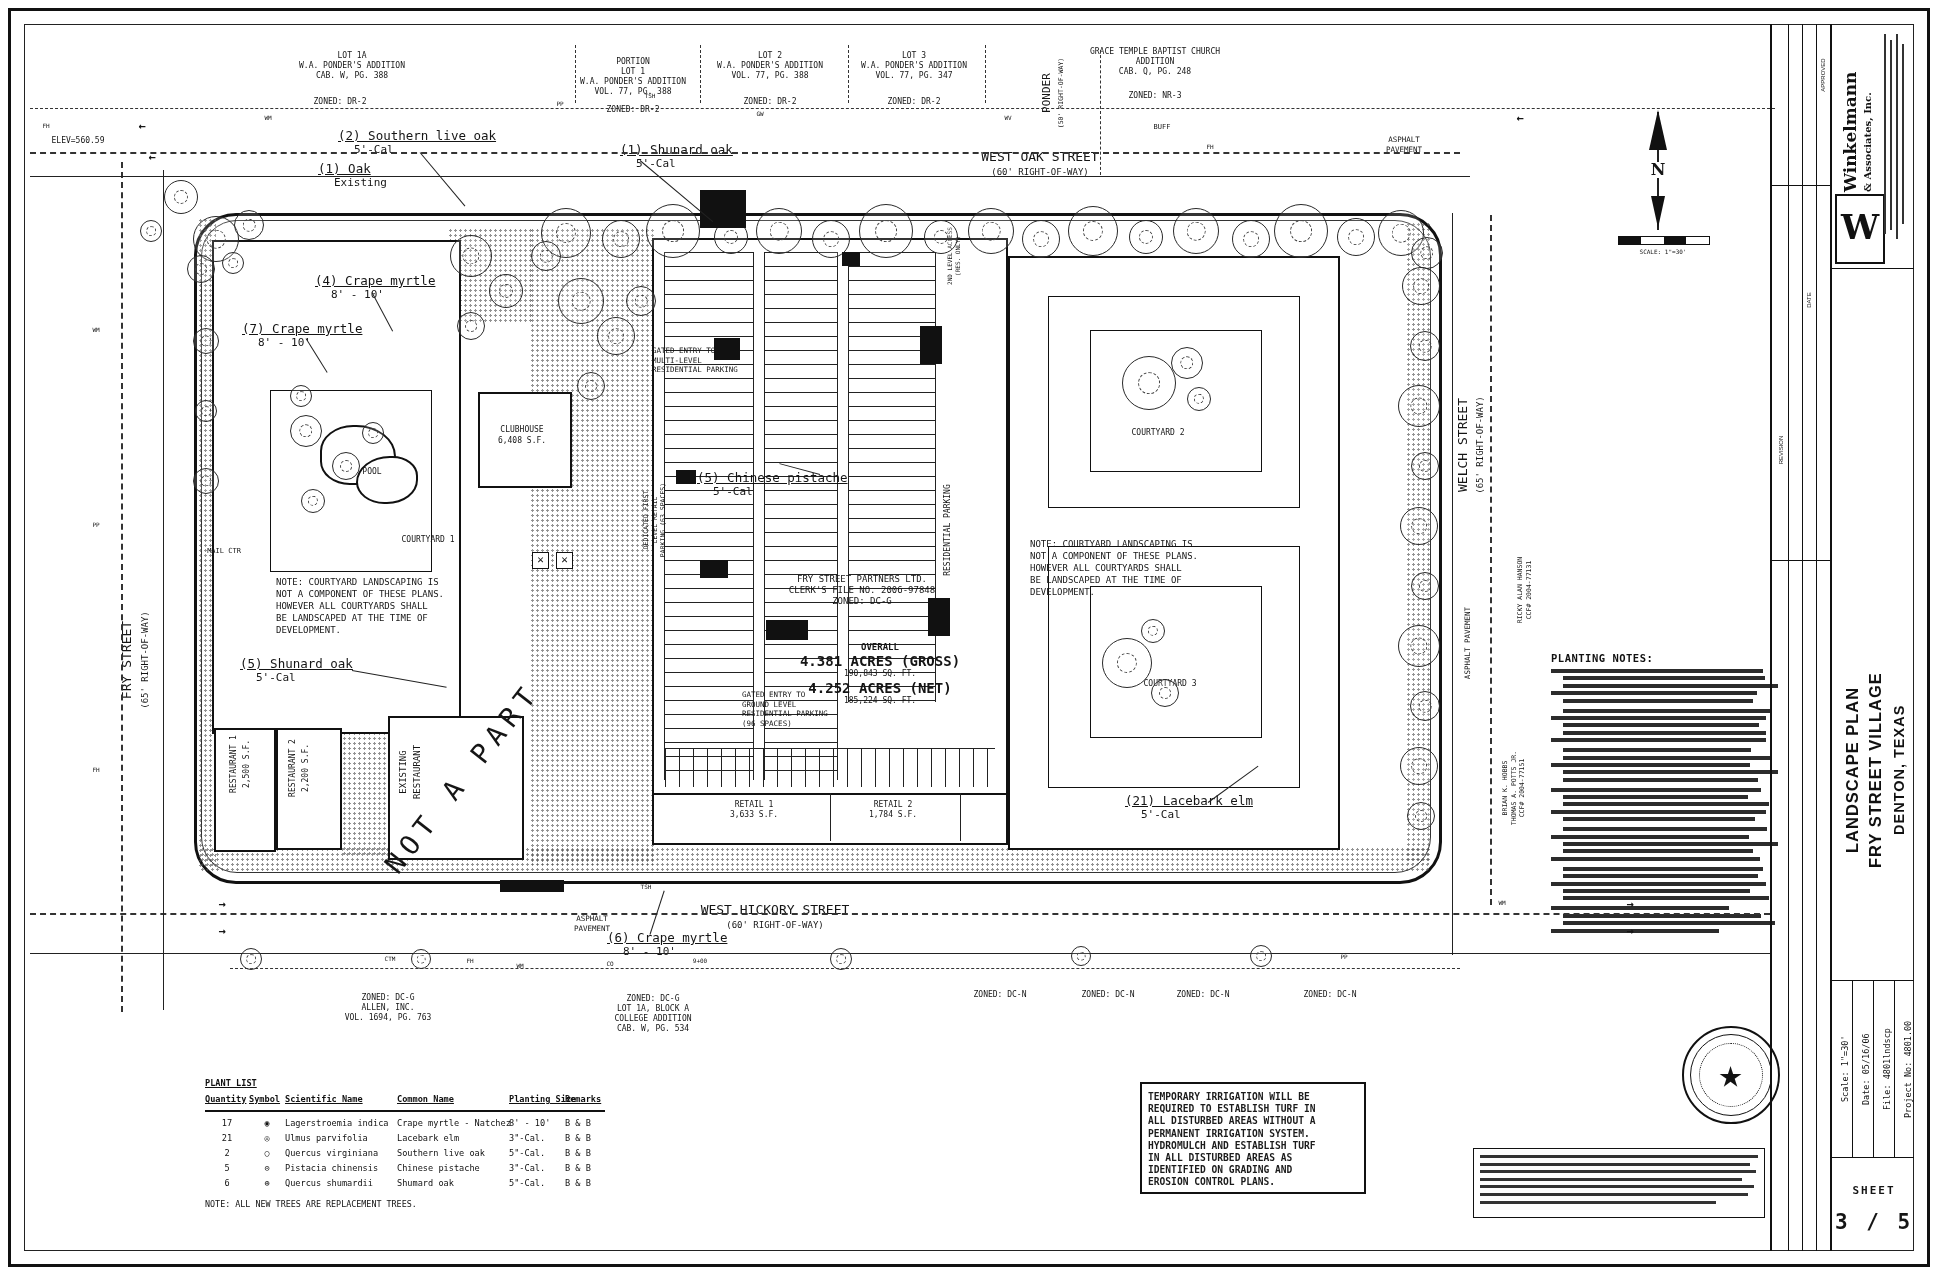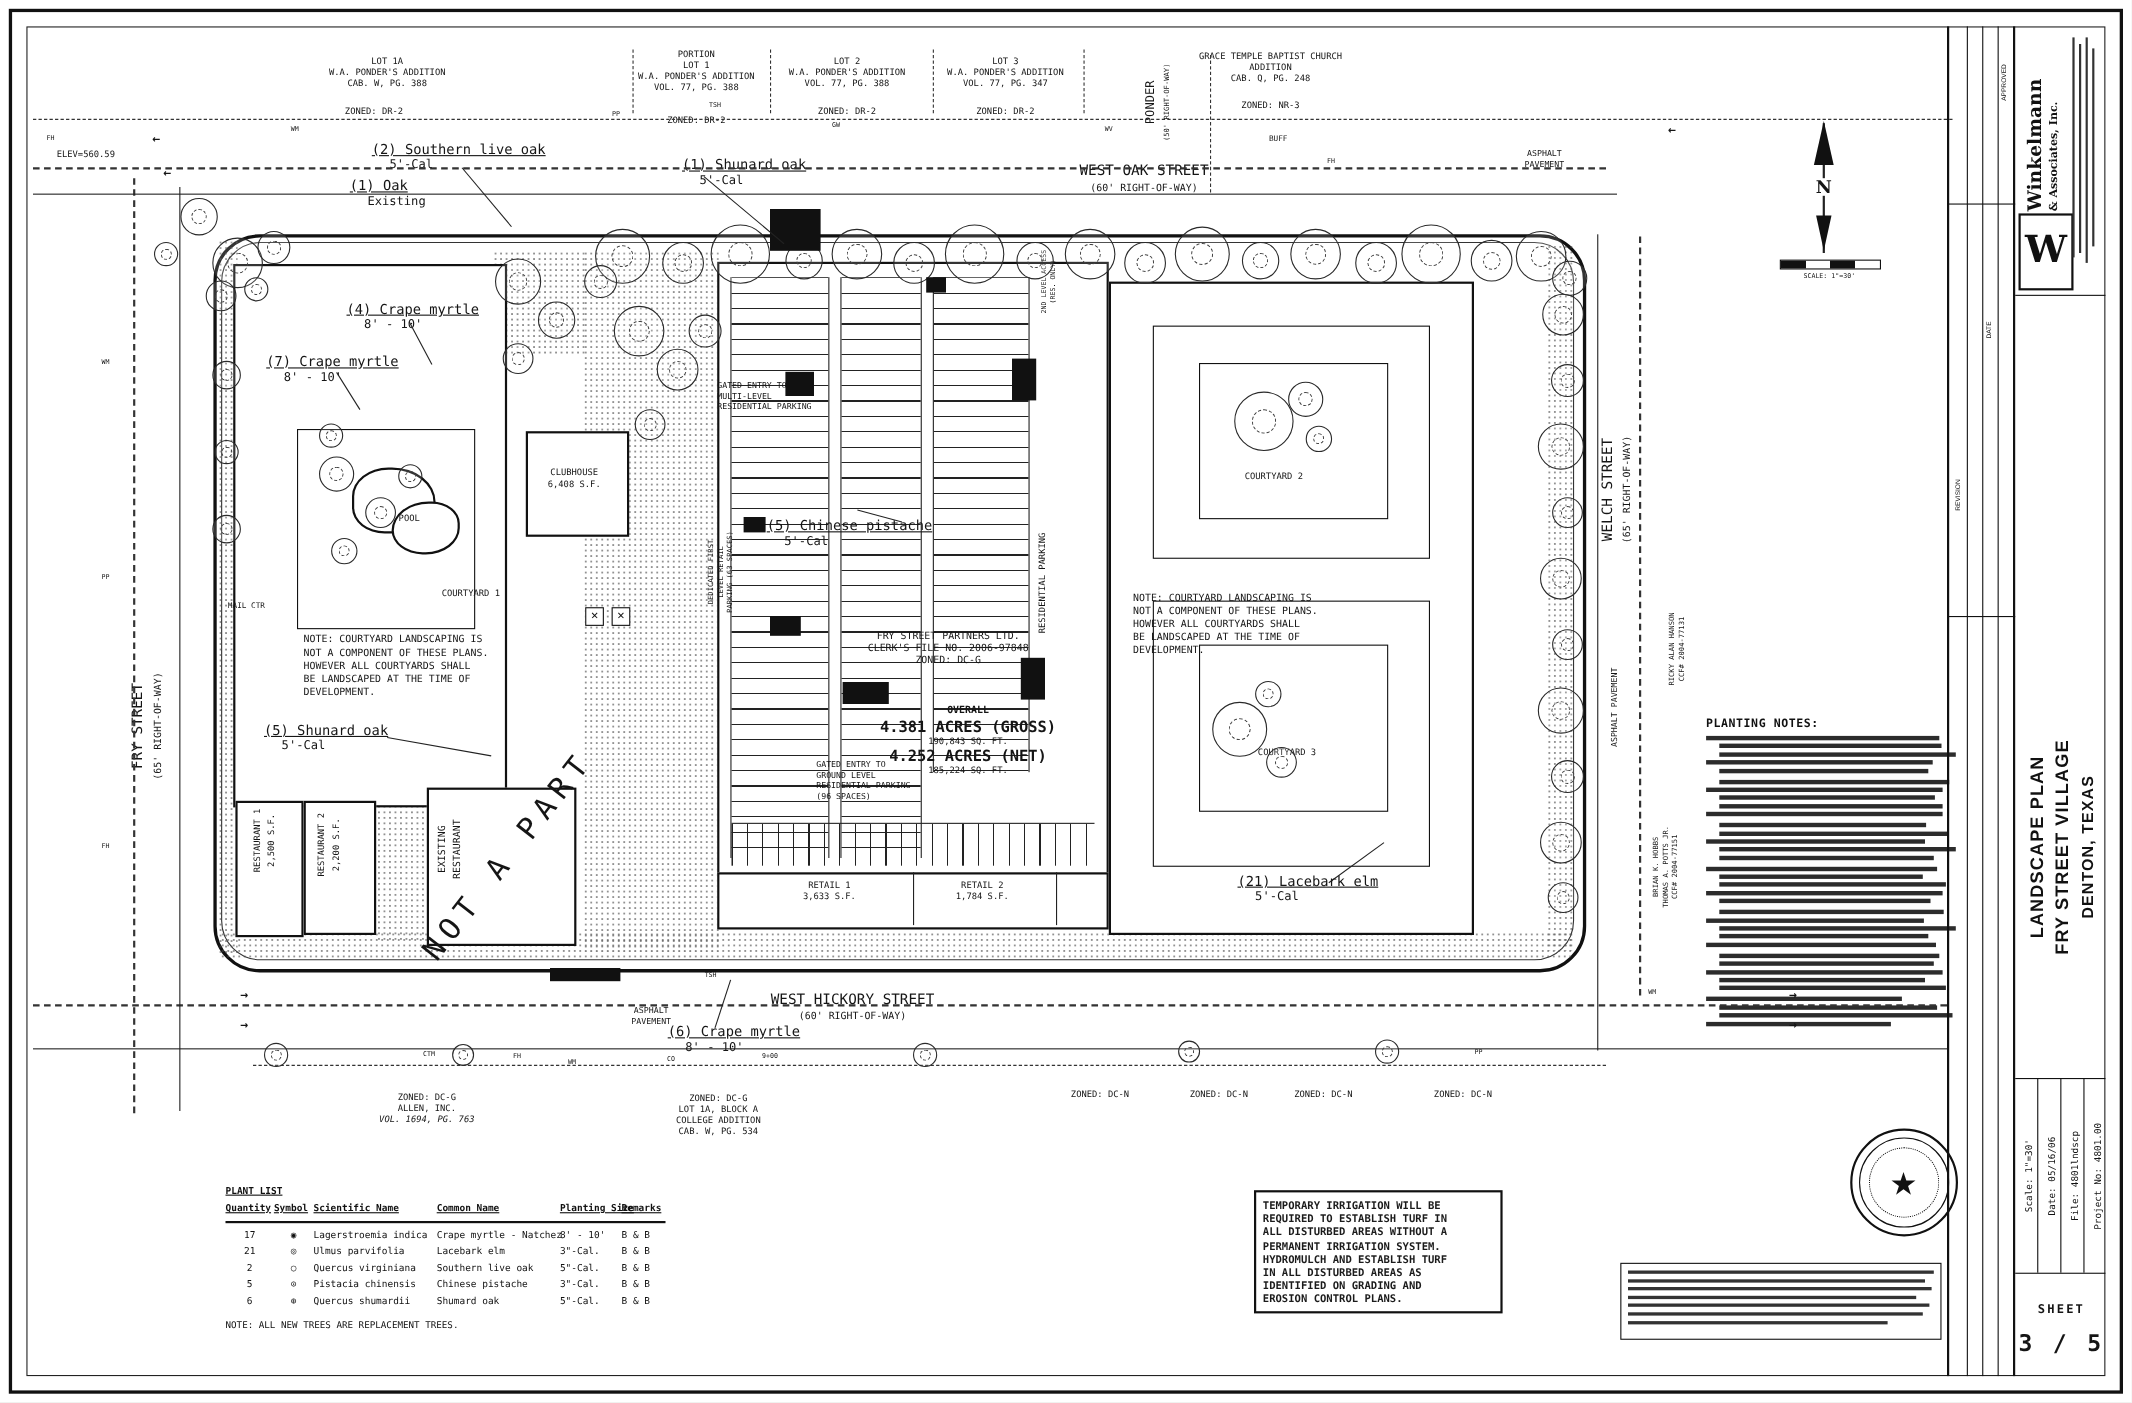--- a/index.html
+++ b/index.html
@@ -340,21 +340,21 @@
     <div class="lbl" style="left: 1630px; top: 904px; font-size: 12px; font-weight: bold;">→</div>
     <div class="lbl" style="left: 1630px; top: 931px; font-size: 12px; font-weight: bold;">→</div>
     <div class="lbl" style="left: 142px; top: 126px; font-size: 12px; font-weight: bold;">←</div>
     <div class="lbl" style="left: 152px; top: 157px; font-size: 12px; font-weight: bold;">←</div>
     <div class="lbl" style="left: 1520px; top: 118px; font-size: 12px; font-weight: bold;">←</div>
     <div class="nb center" style="left: 352px; top: 66px;">
       <div style="font-size: 8px; line-height: 10px; white-space: pre;">LOT 1A</div>
       <div style="font-size: 8px; line-height: 10px; white-space: pre;">W.A. PONDER'S ADDITION</div>
       <div style="font-size: 8px; line-height: 10px; white-space: pre;">CAB. W, PG. 388</div>
     </div>
-    <div class="nb center" style="left: 633px; top: 65px;">
+    <div class="nb center" style="left: 633px; top: 77px;">
       <div style="font-size: 8px; line-height: 10px; white-space: pre;">PORTION</div>
       <div style="font-size: 8px; line-height: 10px; white-space: pre;">LOT 1</div>
       <div style="font-size: 8px; line-height: 10px; white-space: pre;">W.A. PONDER'S ADDITION</div>
       <div style="font-size: 8px; line-height: 10px; white-space: pre;">VOL. 77, PG. 388</div>
     </div>
     <div class="nb center" style="left: 770px; top: 66px;">
       <div style="font-size: 8px; line-height: 10px; white-space: pre;">LOT 2</div>
       <div style="font-size: 8px; line-height: 10px; white-space: pre;">W.A. PONDER'S ADDITION</div>
       <div style="font-size: 8px; line-height: 10px; white-space: pre;">VOL. 77, PG. 388</div>
     </div>
@@ -435,21 +435,21 @@
       <div style="font-size: 7.5px; line-height: 9.5px; white-space: pre;">RESIDENTIAL PARKING</div>
     </div>
     <div class="nb center" style="left: 655px; top: 520px; transform: translate(-50%, -50%) rotate(-90deg);">
       <div style="font-size: 6.5px; line-height: 8.5px; white-space: pre;">DEDICATED FIRST</div>
       <div style="font-size: 6.5px; line-height: 8.5px; white-space: pre;">LEVEL RETAIL</div>
       <div style="font-size: 6.5px; line-height: 8.5px; white-space: pre;">PARKING (63 SPACES)</div>
     </div>
     <div class="nb center" style="left: 388px; top: 1008px;">
       <div style="font-size: 8px; line-height: 10px; white-space: pre;">ZONED: DC-G</div>
       <div style="font-size: 8px; line-height: 10px; white-space: pre;">ALLEN, INC.</div>
-      <div style="font-size: 8px; line-height: 10px; white-space: pre; font-style: italic;">VOL. 1694, PG. 763</div>
+      <div style="font-size: 8px; line-height: 10px; white-space: pre;">VOL. 1694, PG. 763</div>
     </div>
     <div class="nb center" style="left: 653px; top: 1014px;">
       <div style="font-size: 8px; line-height: 10px; white-space: pre;">ZONED: DC-G</div>
       <div style="font-size: 8px; line-height: 10px; white-space: pre;">LOT 1A, BLOCK A</div>
       <div style="font-size: 8px; line-height: 10px; white-space: pre;">COLLEGE ADDITION</div>
       <div style="font-size: 8px; line-height: 10px; white-space: pre;">CAB. W, PG. 534</div>
     </div>
     <div class="nb center" style="left: 1524px; top: 590px; transform: translate(-50%, -50%) rotate(-90deg);">
       <div style="font-size: 6.5px; line-height: 8.5px; white-space: pre;">RICKY ALAN HANSON</div>
       <div style="font-size: 6.5px; line-height: 8.5px; white-space: pre;">CCF# 2004-77131</div>

